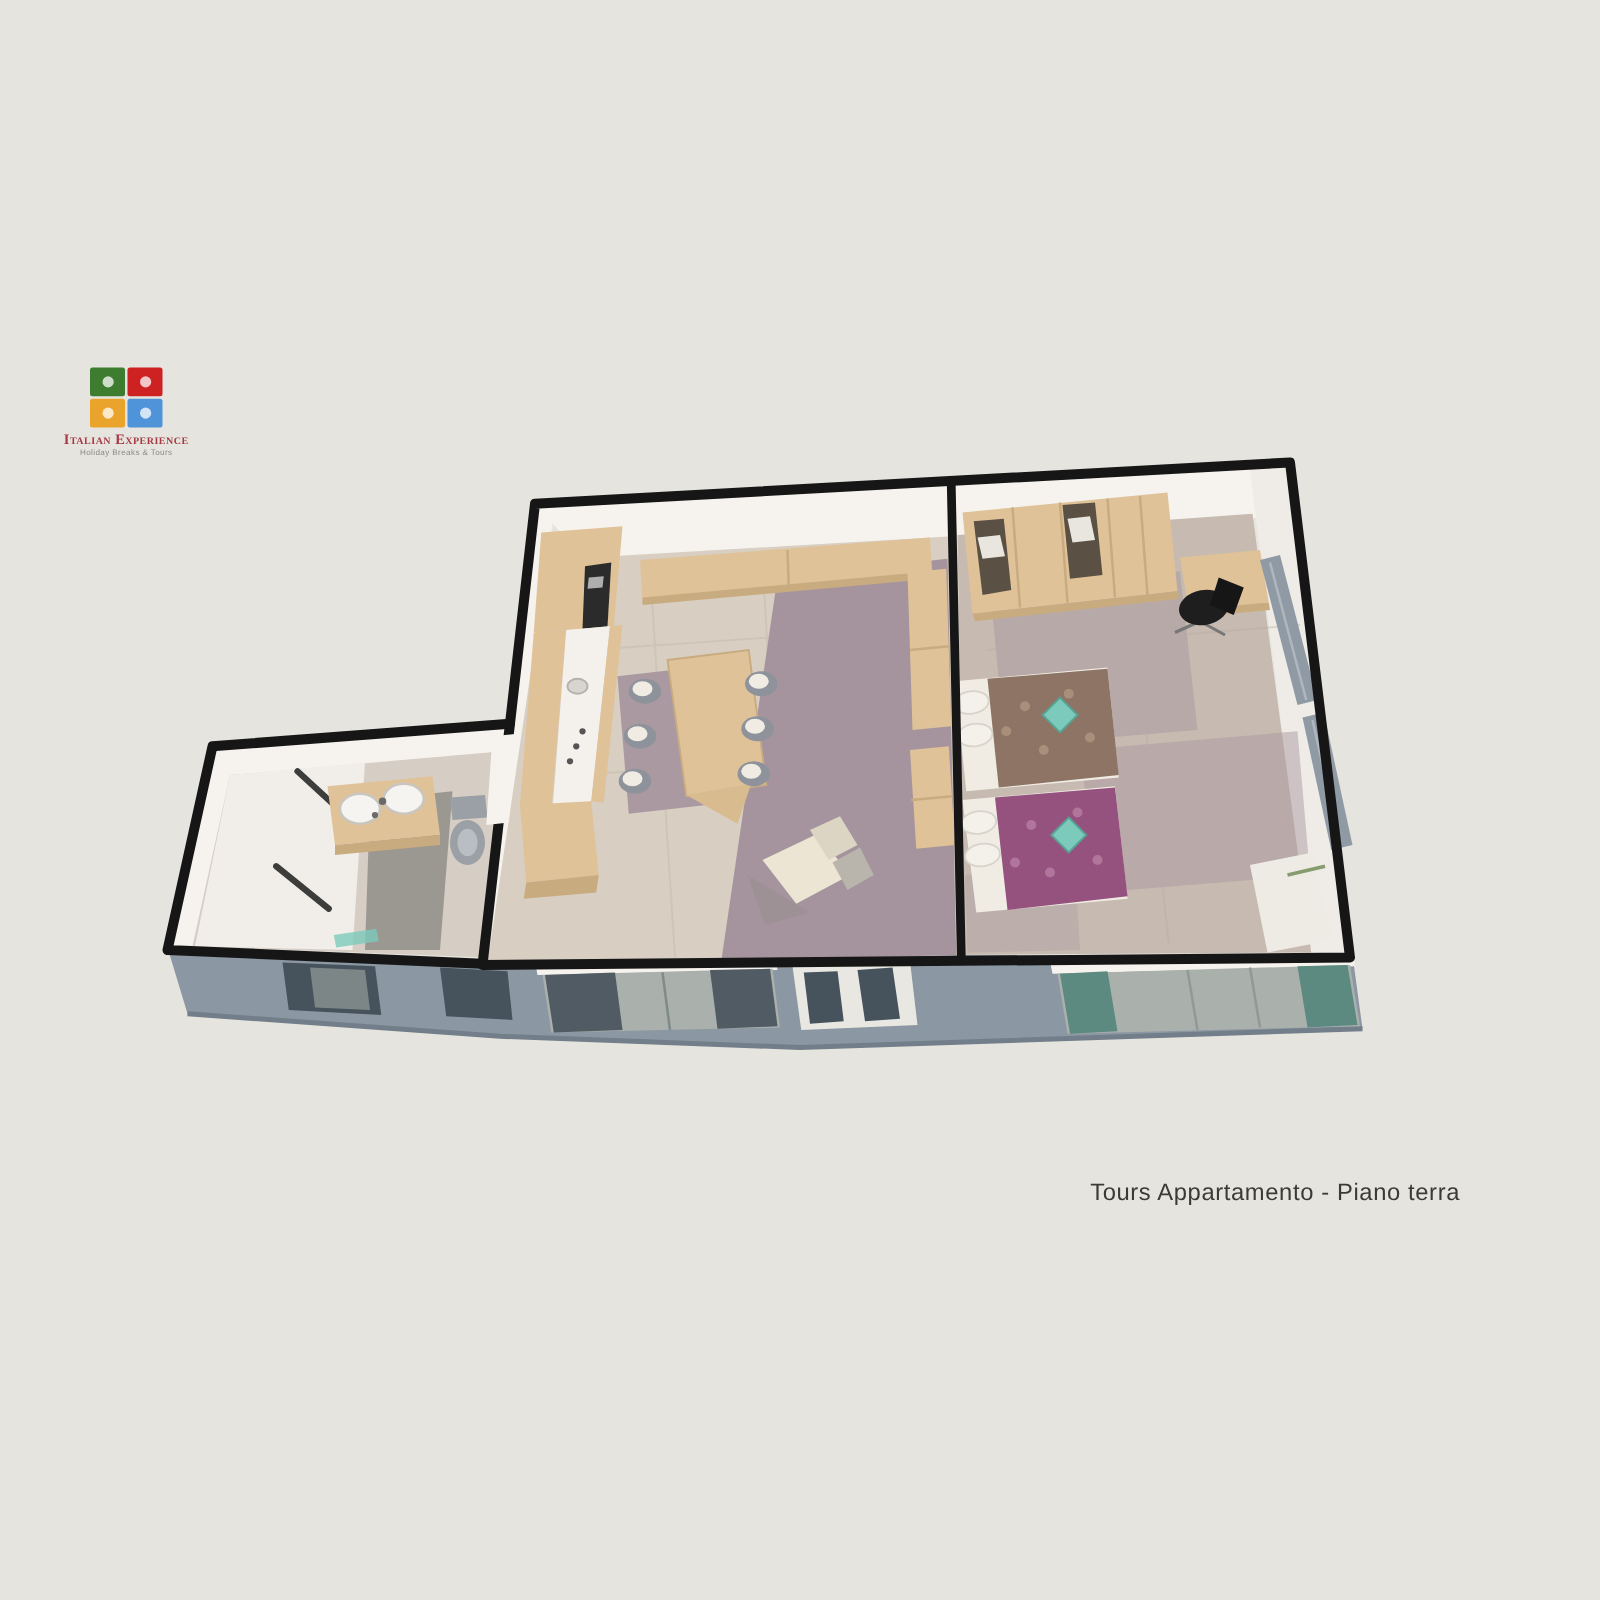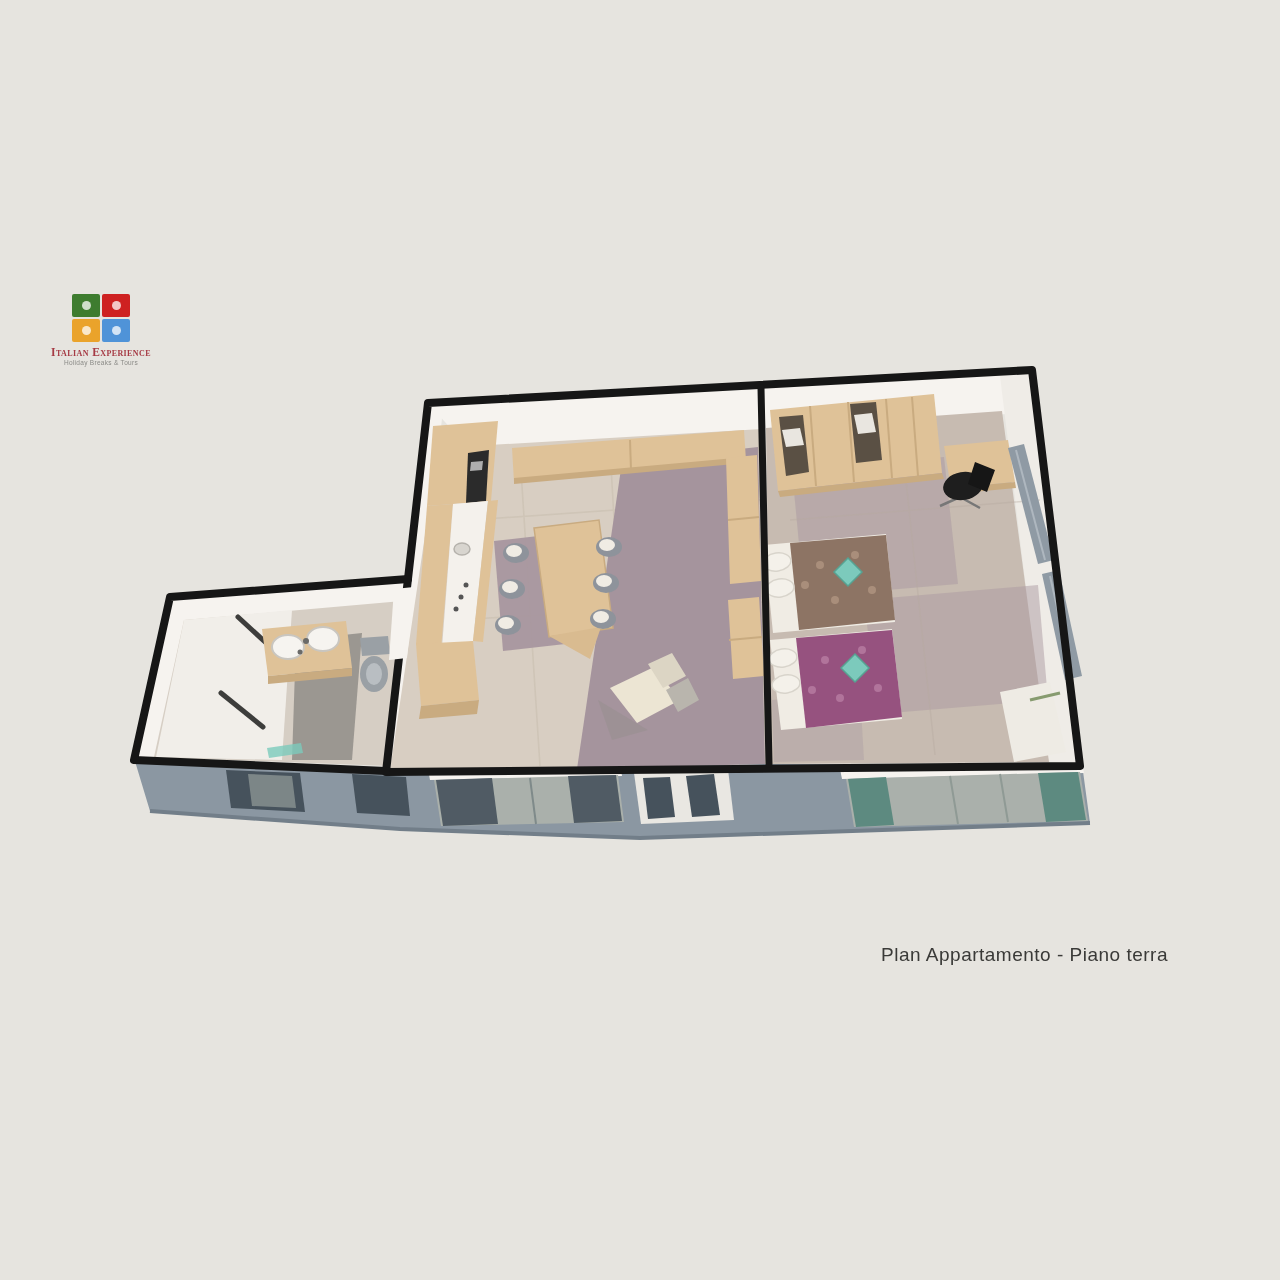--- a/index.html
+++ b/index.html
@@ -227,14 +227,14 @@
       <polygon class="wall" stroke-width="8" points="428,403 1032,370 1080,766 386,772"></polygon>
       <path class="wall" stroke-width="8" d="M408,579 L170,597 L134,760 L386,771"></path>
       <path class="wall" stroke-width="7" d="M761,388 L769,764"></path>
     </g>
 
     <g>
       <polygon class="wf" points="394,589 414,587 407,658 389,660"></polygon>
     </g>
   </svg>
 
-  <div class="caption">Plan Appartamento - Piano terra</div>
+  <div class="caption">Tours Appartamento - Piano terra</div>
 </div>
 
 </body></html>

